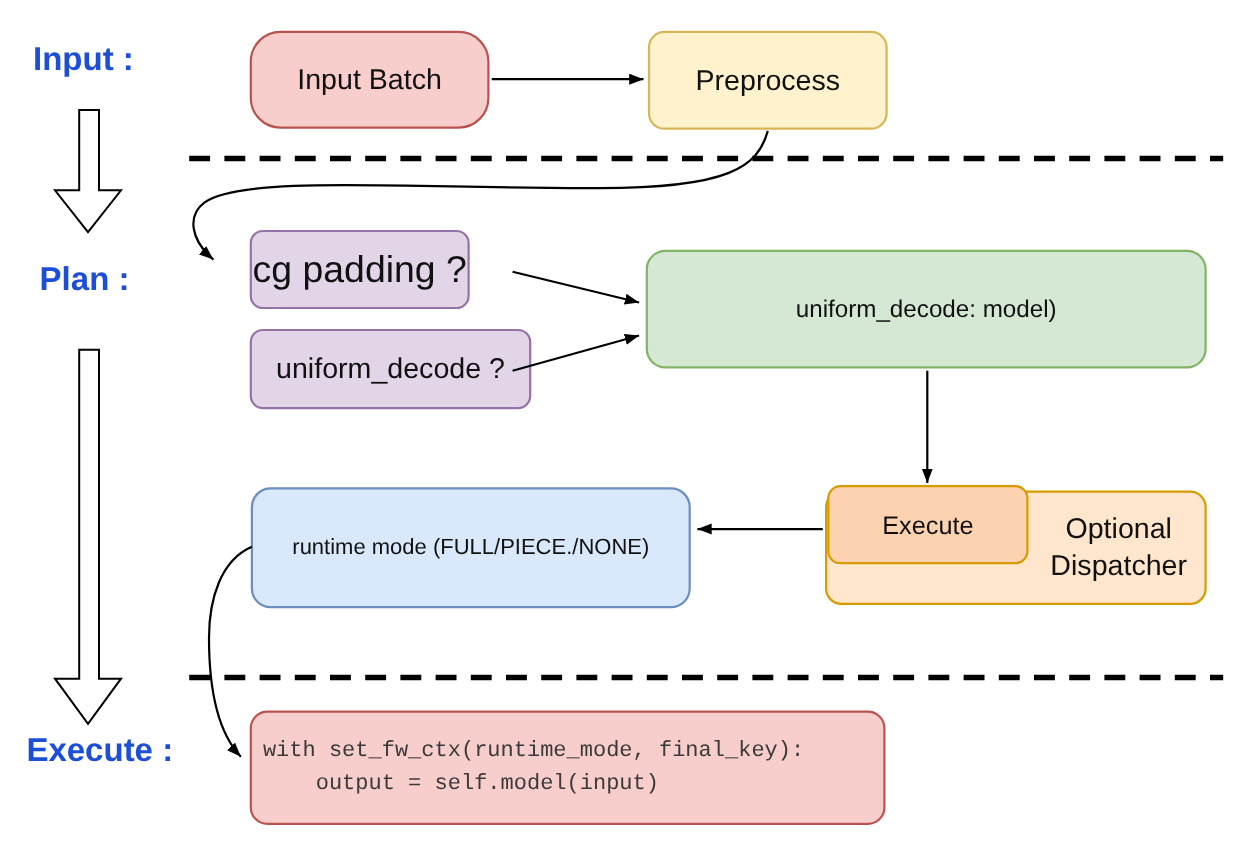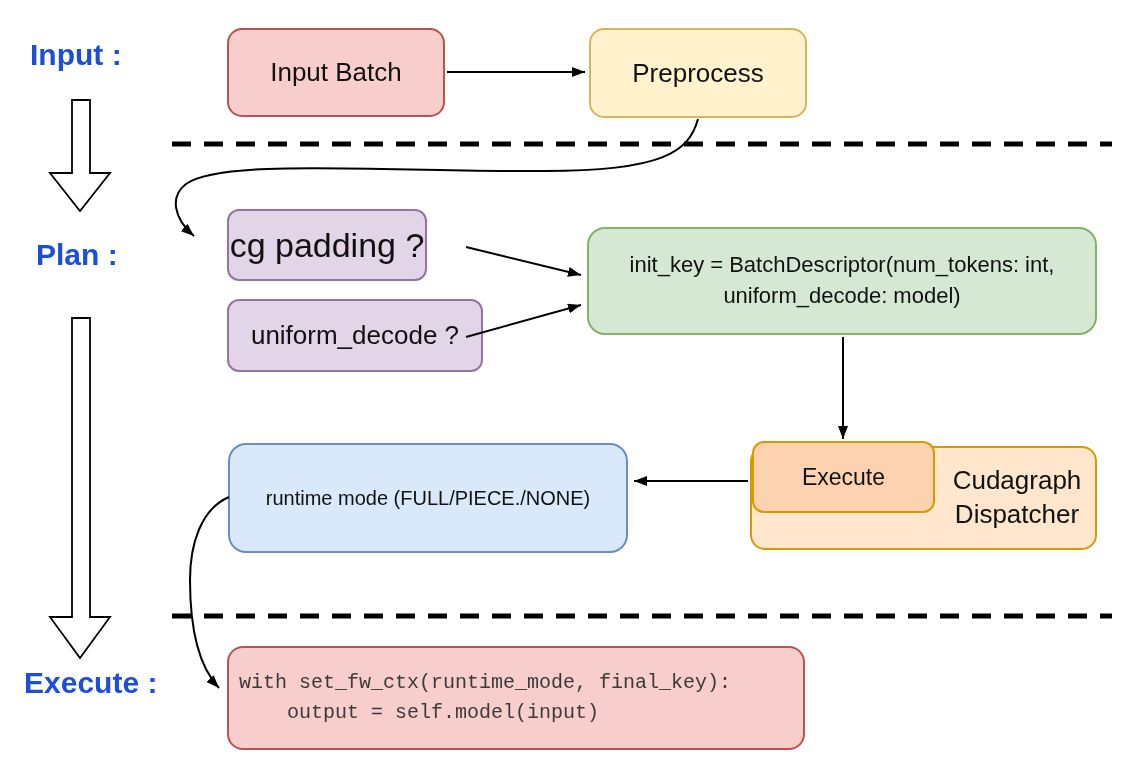--- a/index.html
+++ b/index.html
@@ -22,21 +22,21 @@
     position:absolute;
     display:flex;
     align-items:center;
     justify-content:center;
     flex-direction:column;
     text-align:center;
     box-sizing:border-box;
     line-height:1.25;
   }
   .node .ln{display:block;white-space:pre;}
-  .pink   {background:#f8cecc;border:2px solid #b85450;border-radius:15px;}
+  .pink   {background:#f8cecc;border:2px solid #b85450;border-radius:28px;}
   .yellow {background:#fff2cc;border:2px solid #d6b656;border-radius:15px;}
   .purple {background:#e1d5e7;border:2px solid #9673a6;border-radius:12px;}
   .green  {background:#d5e8d4;border:2px solid #82b366;border-radius:18px;}
   .blue   {background:#dae8fc;border:2px solid #6c8ebf;border-radius:18px;}
   .orange-outer{background:#ffe6cc;border:2px solid #d79b00;border-radius:15px;}
   .orange-inner{background:#fcd2b1;border:2px solid #d79b00;border-radius:12px;}
   .code-box{
     font-family:"Liberation Mono","DejaVu Sans Mono",monospace;
     color:#3a3a3a;
     align-items:flex-start;
@@ -68,31 +68,30 @@
 
     <div class="node purple" style="left:227px;top:209px;width:200px;height:72px;font-size:34px;">
       <span class="ln">cg padding ?</span>
     </div>
 
     <div class="node purple" style="left:227px;top:299px;width:256px;height:73px;font-size:26px;">
       <span class="ln">uniform_decode ?</span>
     </div>
 
     <div class="node green" style="left:587px;top:227px;width:510px;height:108px;font-size:22px;line-height:1.4;">
-      <span class="ln">init_key = BatchDescriptor(num_tokens: int,</span>
       <span class="ln">uniform_decode: model)</span>
     </div>
 
     <div class="node blue" style="left:228px;top:443px;width:400px;height:110px;font-size:20px;line-height:1.5;">
       <span class="ln">runtime mode (FULL/PIECE./NONE)</span>
     </div>
 
     <div class="node orange-outer" style="left:750px;top:446px;width:347px;height:104px;">
       <div class="node" style="left:185px;top:0;width:160px;height:100px;font-size:26px;line-height:1.3;position:absolute;">
-        <span class="ln">Cudagraph</span>
+        <span class="ln">Optional</span>
         <span class="ln">Dispatcher</span>
       </div>
     </div>
 
     <div class="node orange-inner" style="left:752px;top:441px;width:183px;height:72px;font-size:23px;">
       <span class="ln">Execute</span>
     </div>
 
     <div class="node pink code-box" style="left:227px;top:646px;width:578px;height:104px;font-size:20px;line-height:1.5;border-radius:16px;">
       <span class="ln">with set_fw_ctx(runtime_mode, final_key):</span>

